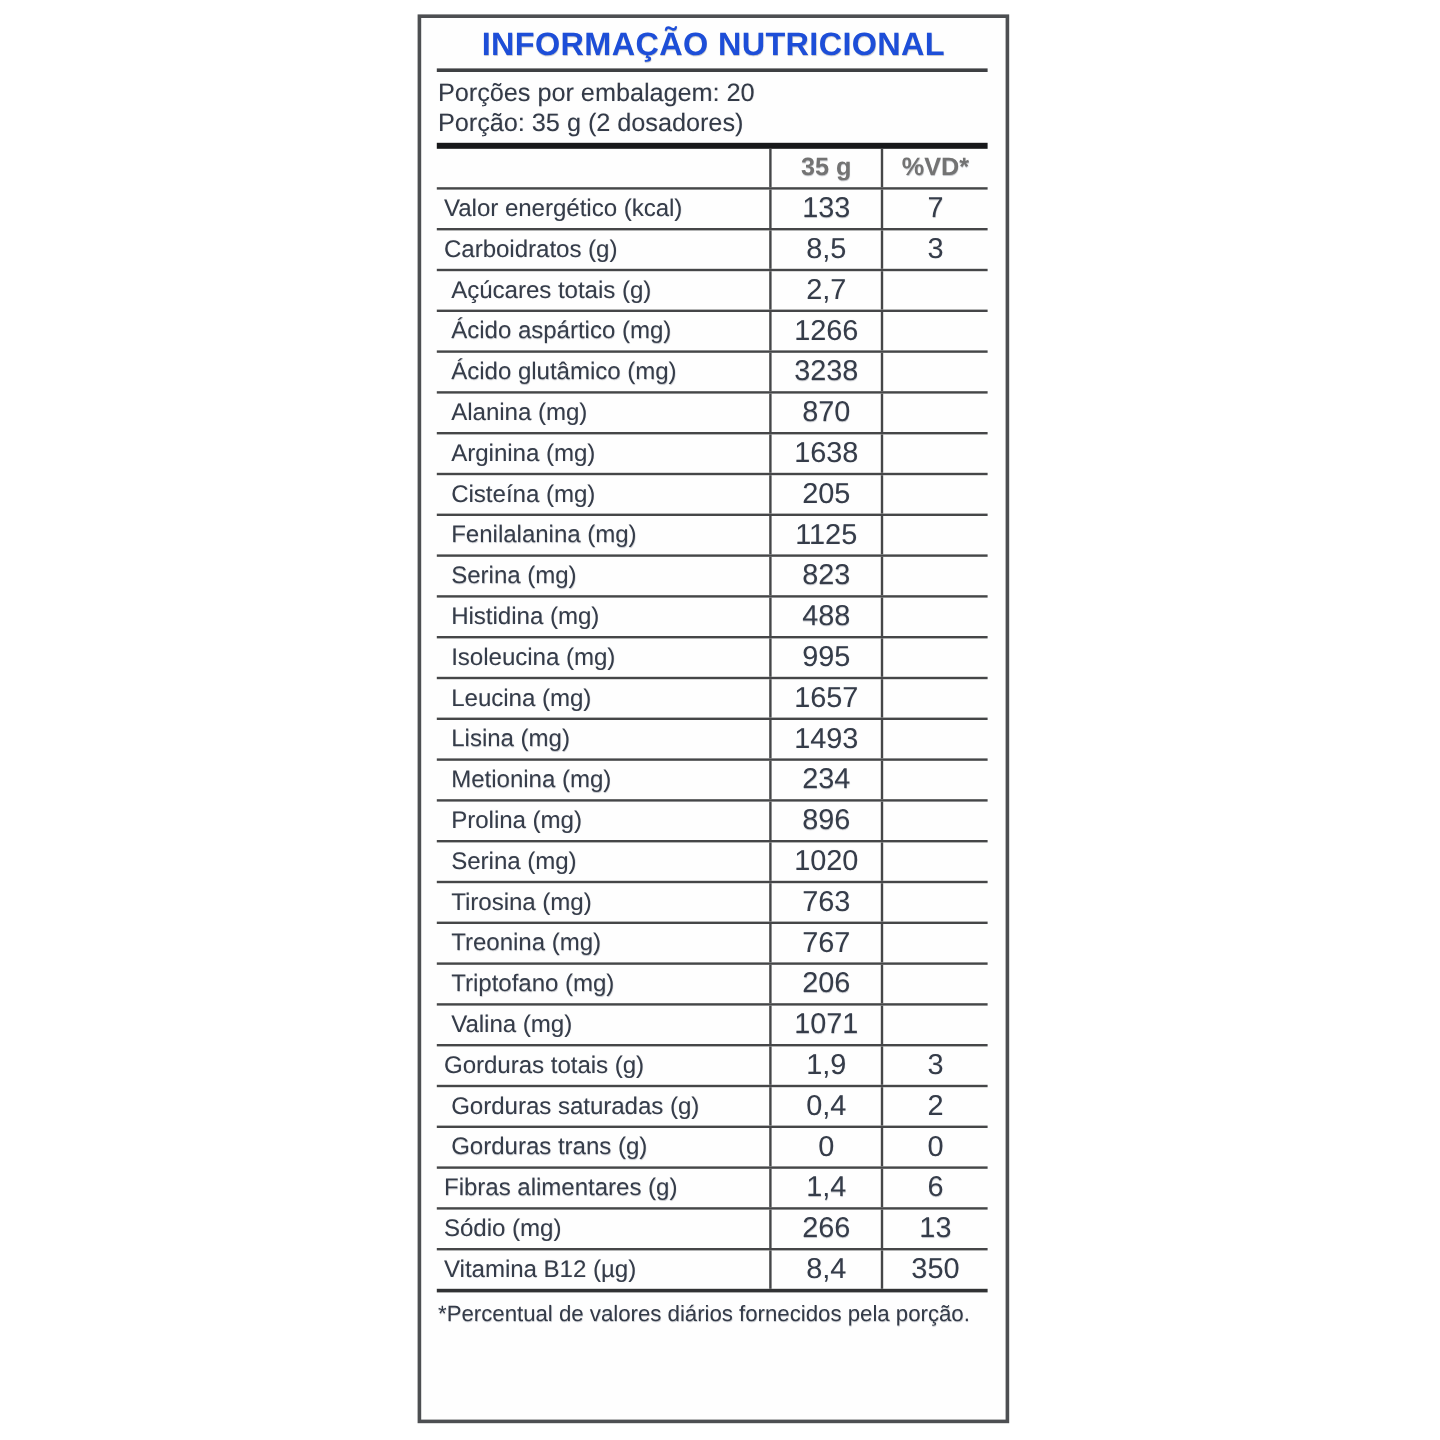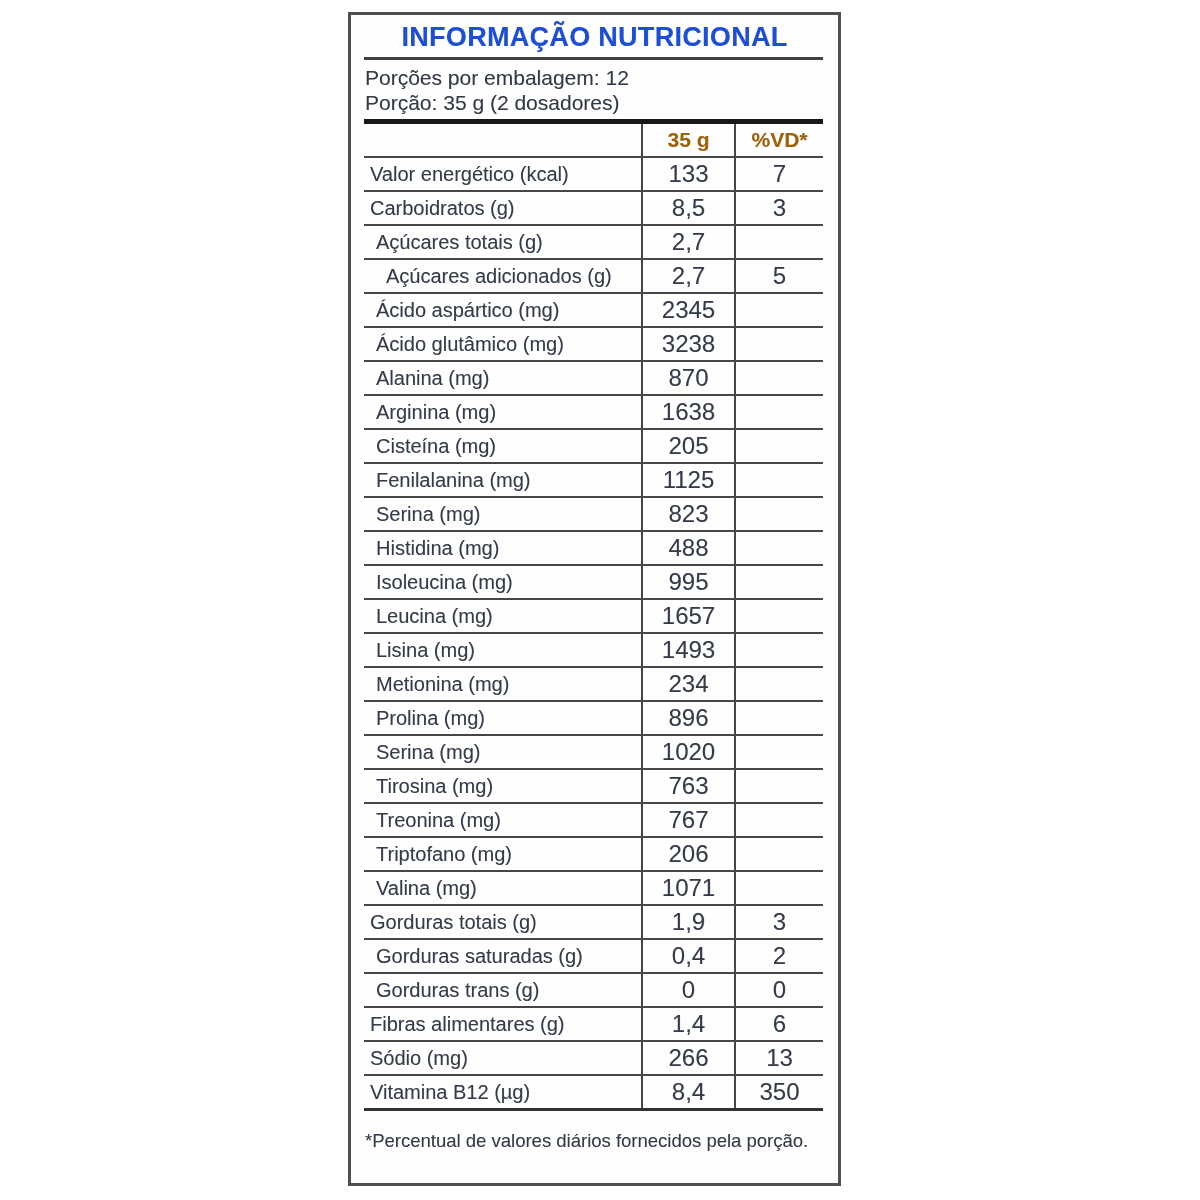--- a/index.html
+++ b/index.html
@@ -66,40 +66,39 @@
   .cell-amt, .cell-dv {
     display: flex;
     align-items: center;
     justify-content: center;
     font-size: 24px;
     border-left: 2px solid #454648;
   }
   .row.header .cell-amt, .row.header .cell-dv {
     font-weight: bold;
     font-size: 21px;
-    color: #a16207;
+    color: #737373;
   }
   .ind1 .cell-name { padding-left: 12px; }
   .ind2 .cell-name { padding-left: 22px; }
   #rows .row:last-child { border-bottom: 3px solid #313234; }
   .footnote {
     padding: 7px 14px 0 14px;
     font-size: 18.5px;
     color: #333a47;
-    margin-top: 12px;
   }
 </style>
 </head>
 <body>
 
 <div class="card">
   <div class="title">INFORMAÇÃO NUTRICIONAL</div>
   <div class="title-rule"></div>
   <div class="serving">
-    <div>Porções por embalagem: 12</div>
+    <div>Porções por embalagem: 20</div>
     <div>Porção: 35 g (2 dosadores)</div>
   </div>
   <div class="heavy-rule"></div>
   <div class="tbl">
     <div class="row header">
       <div class="cell-name"></div>
       <div class="cell-amt">35 g</div>
       <div class="cell-dv">%VD*</div>
     </div>
     <div id="rows">
@@ -111,28 +110,23 @@
         <div class="row">
           <div class="cell-name">Carboidratos (g)</div>
           <div class="cell-amt">8,5</div>
           <div class="cell-dv">3</div>
         </div>
         <div class="row ind1">
           <div class="cell-name">Açúcares totais (g)</div>
           <div class="cell-amt">2,7</div>
           <div class="cell-dv"></div>
         </div>
-        <div class="row ind2">
-          <div class="cell-name">Açúcares adicionados (g)</div>
-          <div class="cell-amt">2,7</div>
-          <div class="cell-dv">5</div>
-        </div>
         <div class="row ind1">
           <div class="cell-name">Ácido aspártico (mg)</div>
-          <div class="cell-amt">2345</div>
+          <div class="cell-amt">1266</div>
           <div class="cell-dv"></div>
         </div>
         <div class="row ind1">
           <div class="cell-name">Ácido glutâmico (mg)</div>
           <div class="cell-amt">3238</div>
           <div class="cell-dv"></div>
         </div>
         <div class="row ind1">
           <div class="cell-name">Alanina (mg)</div>
           <div class="cell-amt">870</div>

